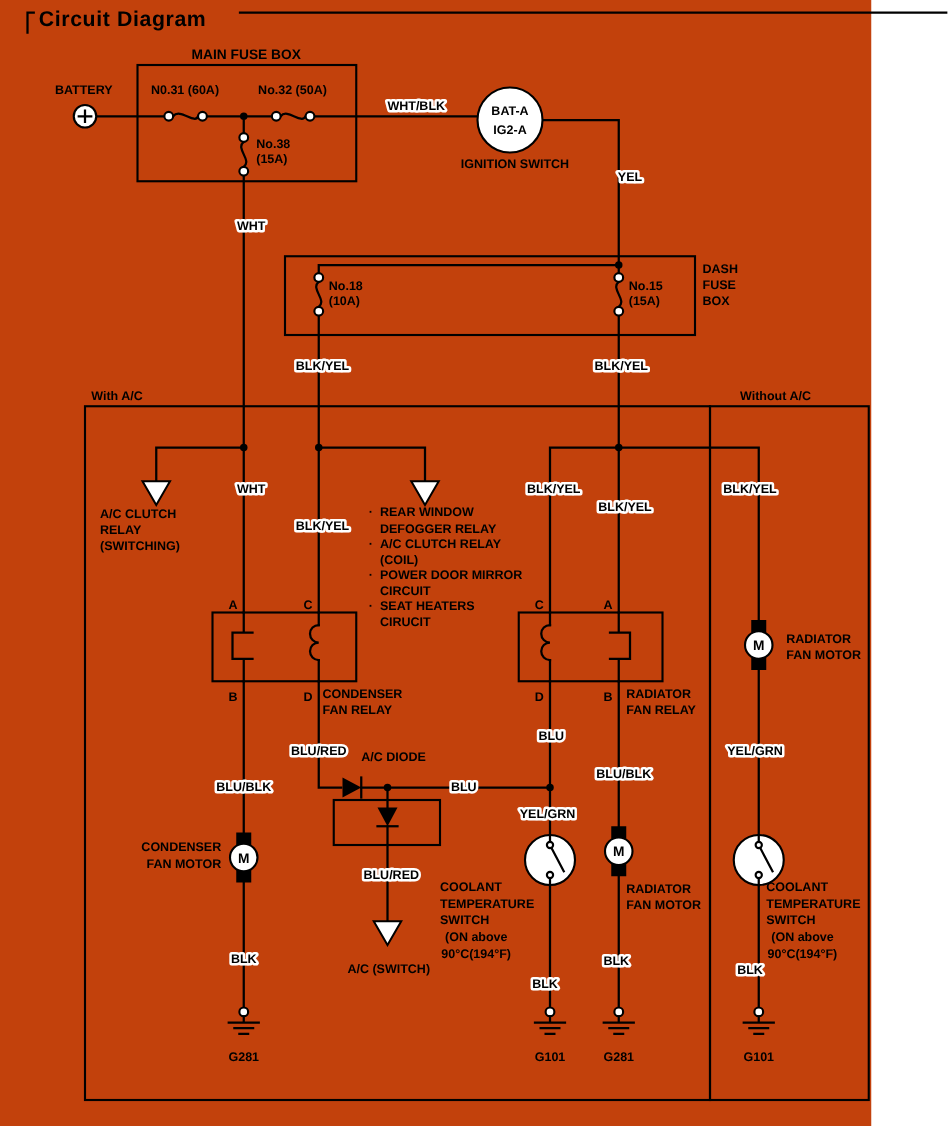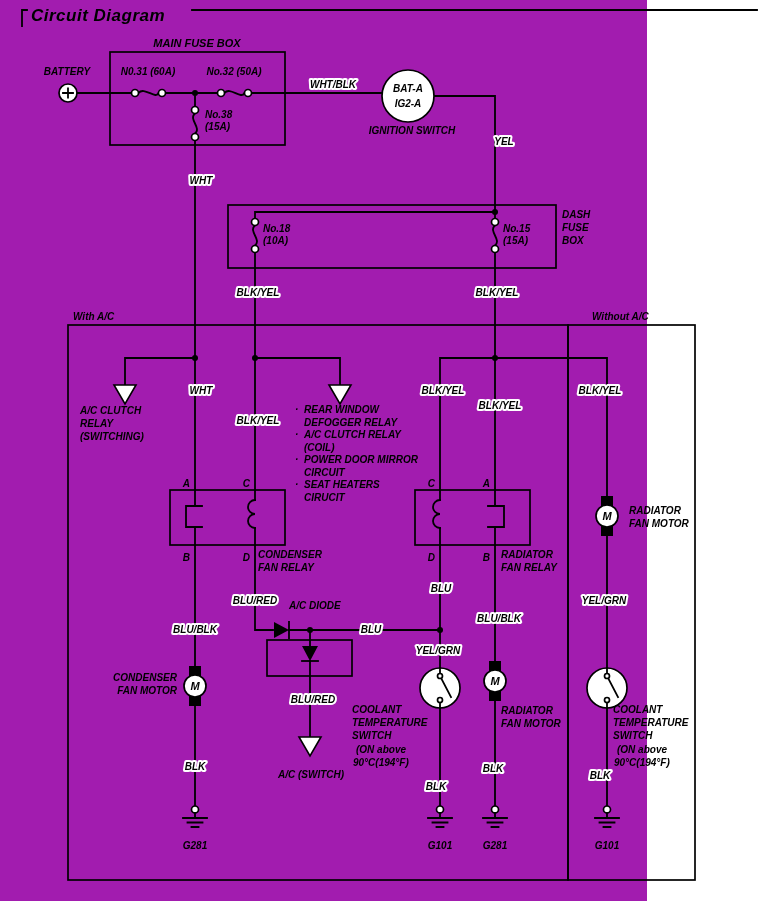--- a/index.html
+++ b/index.html
@@ -1,16 +1,16 @@
 <!DOCTYPE html>
 <html><head>
 <meta charset="utf-8">
 <style>
   html,body{margin:0;padding:0;background:#ffffff;}
-  .page{width:647px;height:901px;background:#a21caf;position:relative;font-style:italic;}
+  .page{width:697px;height:901px;background:#c2410c;position:relative;}
   svg{display:block;}
   svg text{font-family:"Liberation Sans","DejaVu Sans",sans-serif;fill:#000;}
   .t10{font-size:10px;font-weight:bold;}
   .t11{font-size:11px;font-weight:bold;}
   .title{font-size:17px;font-weight:bold;letter-spacing:.5px;}
   .mid{text-anchor:middle;}
   .end{text-anchor:end;}
   .wl{font-size:10px;font-weight:bold;text-anchor:middle;paint-order:stroke;stroke:#fff;stroke-width:4px;stroke-linejoin:round;}
   .w{stroke:#000;stroke-width:1.8;fill:none;stroke-linecap:square;}
   .box{stroke:#000;stroke-width:1.7;fill:none;}

